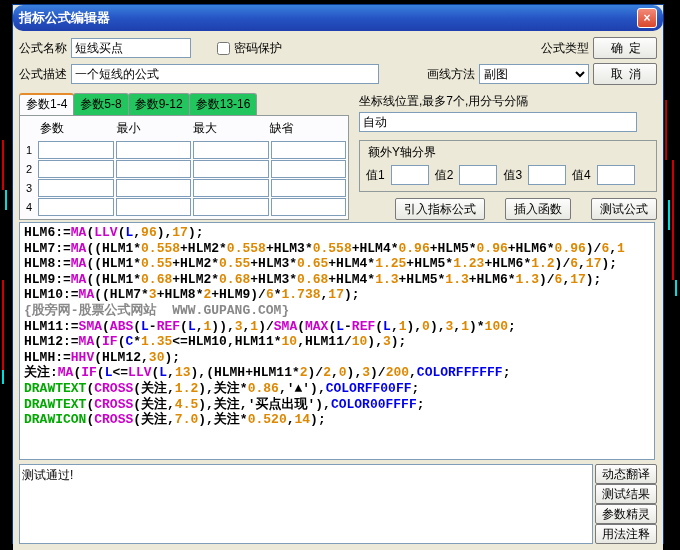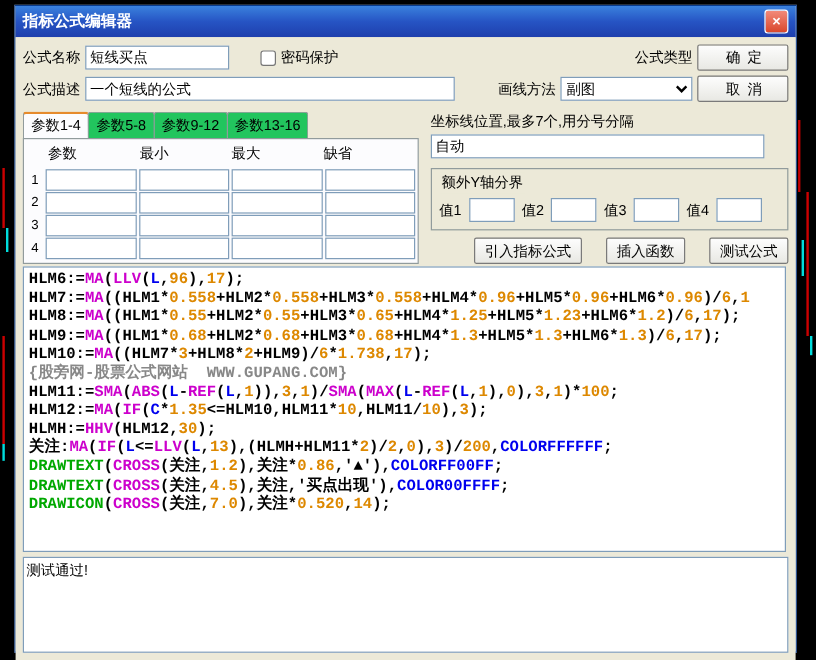--- a/index.html
+++ b/index.html
@@ -1,31 +1,31 @@
 <!DOCTYPE html>
 <html><head>
 <meta charset="utf-8">
 <style>
 * { box-sizing: border-box; margin: 0; padding: 0; }
 body { font-family: "SimSun", "宋体", sans-serif; font-size: 12px; background: #000; width: 680px; height: 550px; overflow: hidden; position: relative; }
 .bg-stripes { position: absolute; top: 0; left: 0; width: 680px; height: 550px; }
 .bg-stripes .red { position: absolute; background: #cc0000; width: 2px; }
 .bg-stripes .cyan { position: absolute; background: #00dddd; width: 2px; }
 .window { position: absolute; left: 12px; top: 4px; width: 652px; height: 540px; border: 1px solid #0a3a8a; background: #ece9d8; box-shadow: 1px 1px 2px rgba(0,0,0,0.5); }
-.titlebar { height: 26px; background: linear-gradient(to bottom, #3a81dd 0%, #2654c4 50%, #1e3fad 100%); color: #fff; font-weight: bold; display: flex; align-items: center; padding: 0 6px; justify-content: space-between; }
+.titlebar { height: 26px; background: linear-gradient(to bottom, #3a81dd 0%, #2654c4 50%, #1e3fad 100%); color: #fff; font-weight: bold; display: flex; align-items: center; padding: 0 6px; justify-content: space-between; border-radius: 10px; }
 .titlebar .title { font-size: 13px; }
 .titlebar .close-btn { width: 20px; height: 20px; background: linear-gradient(to bottom, #f28a7a, #d9472b); border: 1px solid #fff; border-radius: 3px; display: flex; align-items: center; justify-content: center; color: #fff; font-weight: bold; font-size: 12px; cursor: pointer; }
 .content { padding: 6px; background: #ece9d8; }
 .row { display: flex; align-items: center; gap: 4px; margin-bottom: 4px; }
 .lbl { font-size: 12px; white-space: nowrap; }
 .txt { border: 1px solid #7f9db9; background: #fff; height: 20px; padding: 0 3px; font-size: 12px; font-family: inherit; }
 .chk { width: 13px; height: 13px; }
 .sel { border: 1px solid #7f9db9; background: #fff; height: 20px; font-size: 12px; font-family: inherit; }
 .btn { border: 1px solid #7a7a7a; background: linear-gradient(to bottom, #fdfdfd, #e8e8e3); height: 22px; padding: 0 8px; font-size: 12px; font-family: inherit; cursor: pointer; border-radius: 2px; }
-.btn-wide { width: 76px; letter-spacing: 6px; padding-left: 10px; padding-right: 2px; }
+.btn-wide { width: 64px; letter-spacing: 6px; padding-left: 10px; padding-right: 2px; }
 .tabs { display: flex; gap: 0; margin-top: 4px; }
 .tab { border: 1px solid #919b9c; border-bottom: none; padding: 2px 6px; background: #22c55e; font-size: 12px; cursor: pointer; border-radius: 3px 3px 0 0; margin-right: -1px; }
 .tab.active { background: #fcfcfe; border-top: 2px solid #e68b2c; padding-top: 1px; }
 .param-section { display: flex; gap: 10px; }
 .param-left { width: 330px; }
 .param-table { border: 1px solid #919b9c; background: #fcfcfe; padding: 2px; }
 .param-headers { display: flex; padding: 2px 0 4px 18px; }
 .param-headers span { flex: 1; text-align: left; font-size: 12px; }
 .param-row { display: flex; align-items: center; gap: 2px; margin-bottom: 1px; }
 .param-row .num { width: 14px; text-align: center; font-size: 11px; }
@@ -159,15 +159,21 @@
           <button class="btn">插入函数</button>
           <button class="btn">测试公式</button>
         </div>
       </div>
     </div>
 
     <div class="code-area" id="code-area"><div><span class="op">HLM6:=</span><span class="fn">MA</span><span class="op">(</span><span class="fn">LLV</span><span class="op">(</span><span class="kw">L</span><span class="op">,</span><span class="num-lit">96</span><span class="op">),</span><span class="num-lit">17</span><span class="op">);</span></div><div><span class="op">HLM7:=</span><span class="fn">MA</span><span class="op">((HLM1*</span><span class="num-lit">0.558</span><span class="op">+HLM2*</span><span class="num-lit">0.558</span><span class="op">+HLM3*</span><span class="num-lit">0.558</span><span class="op">+HLM4*</span><span class="num-lit">0.96</span><span class="op">+HLM5*</span><span class="num-lit">0.96</span><span class="op">+HLM6*</span><span class="num-lit">0.96</span><span class="op">)/</span><span class="num-lit">6</span><span class="op">,</span><span class="num-lit">1</span></div><div><span class="op">HLM8:=</span><span class="fn">MA</span><span class="op">((HLM1*</span><span class="num-lit">0.55</span><span class="op">+HLM2*</span><span class="num-lit">0.55</span><span class="op">+HLM3*</span><span class="num-lit">0.65</span><span class="op">+HLM4*</span><span class="num-lit">1.25</span><span class="op">+HLM5*</span><span class="num-lit">1.23</span><span class="op">+HLM6*</span><span class="num-lit">1.2</span><span class="op">)/</span><span class="num-lit">6</span><span class="op">,</span><span class="num-lit">17</span><span class="op">);</span></div><div><span class="op">HLM9:=</span><span class="fn">MA</span><span class="op">((HLM1*</span><span class="num-lit">0.68</span><span class="op">+HLM2*</span><span class="num-lit">0.68</span><span class="op">+HLM3*</span><span class="num-lit">0.68</span><span class="op">+HLM4*</span><span class="num-lit">1.3</span><span class="op">+HLM5*</span><span class="num-lit">1.3</span><span class="op">+HLM6*</span><span class="num-lit">1.3</span><span class="op">)/</span><span class="num-lit">6</span><span class="op">,</span><span class="num-lit">17</span><span class="op">);</span></div><div><span class="op">HLM10:=</span><span class="fn">MA</span><span class="op">((HLM7*</span><span class="num-lit">3</span><span class="op">+HLM8*</span><span class="num-lit">2</span><span class="op">+HLM9)/</span><span class="num-lit">6</span><span class="op">*</span><span class="num-lit">1.738</span><span class="op">,</span><span class="num-lit">17</span><span class="op">);</span></div><div><span class="cm">{股旁网-股票公式网站  WWW.GUPANG.COM}</span></div><div><span class="op">HLM11:=</span><span class="fn">SMA</span><span class="op">(</span><span class="fn">ABS</span><span class="op">(</span><span class="kw">L</span><span class="op">-</span><span class="fn">REF</span><span class="op">(</span><span class="kw">L</span><span class="op">,</span><span class="num-lit">1</span><span class="op">)),</span><span class="num-lit">3</span><span class="op">,</span><span class="num-lit">1</span><span class="op">)/</span><span class="fn">SMA</span><span class="op">(</span><span class="fn">MAX</span><span class="op">(</span><span class="kw">L</span><span class="op">-</span><span class="fn">REF</span><span class="op">(</span><span class="kw">L</span><span class="op">,</span><span class="num-lit">1</span><span class="op">),</span><span class="num-lit">0</span><span class="op">),</span><span class="num-lit">3</span><span class="op">,</span><span class="num-lit">1</span><span class="op">)*</span><span class="num-lit">100</span><span class="op">;</span></div><div><span class="op">HLM12:=</span><span class="fn">MA</span><span class="op">(</span><span class="fn">IF</span><span class="op">(</span><span class="kw">C</span><span class="op">*</span><span class="num-lit">1.35</span><span class="op">&lt;=HLM10,HLM11*</span><span class="num-lit">10</span><span class="op">,HLM11/</span><span class="num-lit">10</span><span class="op">),</span><span class="num-lit">3</span><span class="op">);</span></div><div><span class="op">HLMH:=</span><span class="fn">HHV</span><span class="op">(HLM12,</span><span class="num-lit">30</span><span class="op">);</span></div><div><span class="op">关注:</span><span class="fn">MA</span><span class="op">(</span><span class="fn">IF</span><span class="op">(</span><span class="kw">L</span><span class="op">&lt;=</span><span class="fn">LLV</span><span class="op">(</span><span class="kw">L</span><span class="op">,</span><span class="num-lit">13</span><span class="op">),(HLMH+HLM11*</span><span class="num-lit">2</span><span class="op">)/</span><span class="num-lit">2</span><span class="op">,</span><span class="num-lit">0</span><span class="op">),</span><span class="num-lit">3</span><span class="op">)/</span><span class="num-lit">200</span><span class="op">,</span><span class="kw">COLORFFFFFF</span><span class="op">;</span></div><div><span class="gr">DRAWTEXT</span><span class="op">(</span><span class="fn">CROSS</span><span class="op">(关注,</span><span class="num-lit">1.2</span><span class="op">),关注*</span><span class="num-lit">0.86</span><span class="op">,'▲'),</span><span class="kw">COLORFF00FF</span><span class="op">;</span></div><div><span class="gr">DRAWTEXT</span><span class="op">(</span><span class="fn">CROSS</span><span class="op">(关注,</span><span class="num-lit">4.5</span><span class="op">),关注,'买点出现'),</span><span class="kw">COLOR00FFFF</span><span class="op">;</span></div><div><span class="gr">DRAWICON</span><span class="op">(</span><span class="fn">CROSS</span><span class="op">(关注,</span><span class="num-lit">7.0</span><span class="op">),关注*</span><span class="num-lit">0.520</span><span class="op">,</span><span class="num-lit">14</span><span class="op">);</span></div></div>
 
     <div class="bottom-row">
       <div class="msg-area">测试通过!</div>
+      <div class="side-btns" id="side-btns">
+          <button class="btn">动态翻译</button>
+          <button class="btn">测试结果</button>
+          <button class="btn">参数精灵</button>
+          <button class="btn">用法注释</button>
+        </div>
     </div>
   </div>
 </div>
 
 </body></html>

